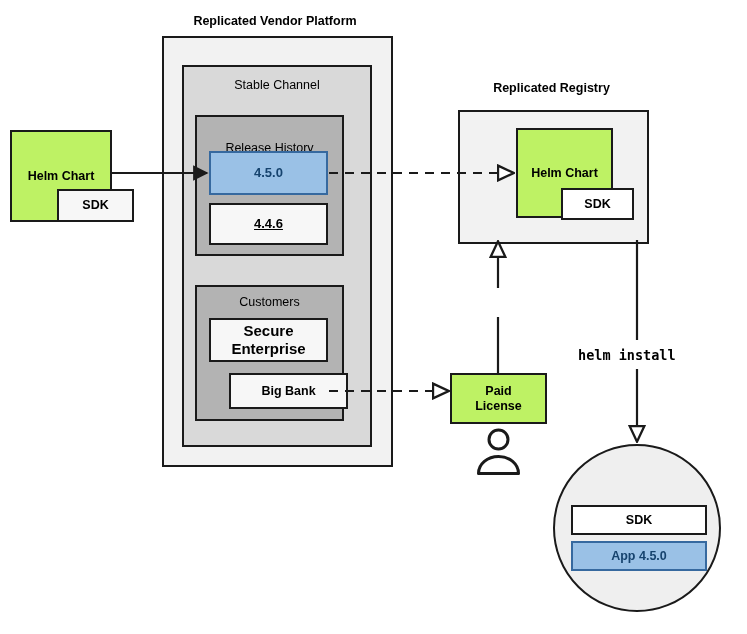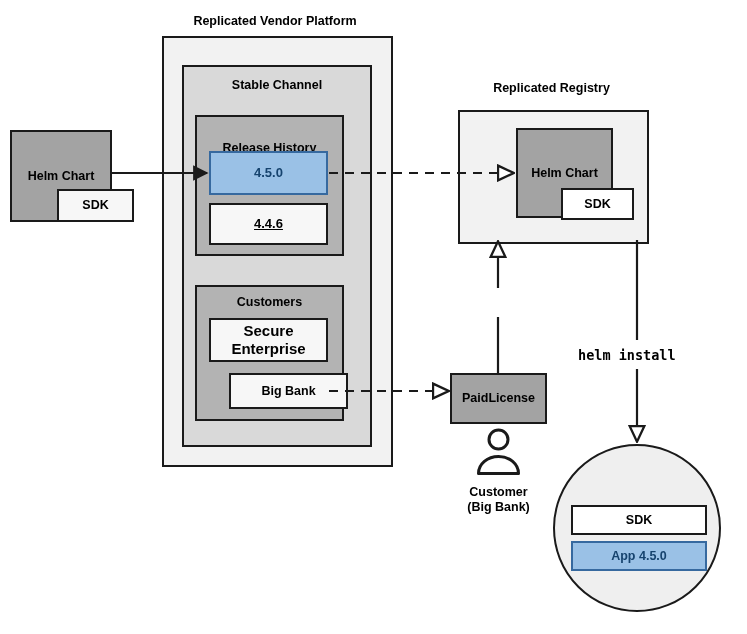--- a/index.html
+++ b/index.html
@@ -36,31 +36,31 @@
     font-weight: bold;
     font-size: 12.5px;
     color: #000;
     text-align: center;
     white-space: nowrap;
   }
   .hdr {
     position: absolute;
     left: 0; right: 0;
     text-align: center;
-    font-weight: bold;
+    font-weight: normal;
     font-size: 12.5px;
     color: #000;
   }
 
   
   .box-platform { background:#f2f2f2; border:2px solid #1a1a1a; }
   .box-channel  { background:#d9d9d9; border:2px solid #1a1a1a; }
   .box-group    { background:#b3b3b3; border:2px solid #1a1a1a; }
   .box-white    { background:#f7f7f7; border:2px solid #1a1a1a; }
-  .box-grey     { background:#a3a3a3; border:2px solid #1a1a1a; }
+  .box-grey     { background:#bef264; border:2px solid #1a1a1a; }
   .box-lightfill{ background:#f2f2f2; border:2px solid #1a1a1a; }
   .box-blue     { background:#9ac1e6; border:2px solid #36699f; color:#16436e; }
   .box-pure-white { background:#ffffff; border:2px solid #1a1a1a; }
 
   .circle {
     position: absolute;
     border-radius: 50%;
     background: #efefef;
     border: 2px solid #1a1a1a;
     box-sizing: border-box;
@@ -136,34 +136,30 @@
 
   <div class="box-lightfill" style="position:absolute; left:458px; top:110px; width:187px; height:130px;"></div>
 
   <div class="node box-grey" style="left:516px; top:128px; width:97px; height:90px; font-size:12.5px;">
     <span>Helm Chart</span>
   </div>
   <div class="node box-pure-white" style="left:561px; top:188px; width:73px; height:32px; font-size:12.5px; z-index:3;">
     <span>SDK</span>
   </div>
 
-  <div class="node box-grey" style="left:450px; top:373px; width:97px; height:51px; font-size:12.5px; flex-direction:row;">
+  <div class="node box-grey" style="left:450px; top:373px; width:97px; height:51px; font-size:12.5px; flex-direction:column;">
     <span>Paid</span>
     <span>License</span>
   </div>
 
   <div class="person" style="left:472px; top:428px; width:53px; height:48px;">
     <svg width="53" height="48" viewBox="0 0 53 48" aria-hidden="true">
       <circle cx="26.5" cy="11.5" r="9.5" fill="#ffffff" stroke="#1a1a1a" stroke-width="3"></circle>
       <path d="M6.5 45.5 a20 17 0 0 1 40 0 z" fill="#ffffff" stroke="#1a1a1a" stroke-width="3" stroke-linejoin="round"></path>
     </svg>
-  </div>
-  <div class="node" style="left:435px; top:483px; width:127px; height:34px; font-size:12.5px; flex-direction:column;">
-    <span>Customer</span>
-    <span>(Big Bank)</span>
   </div>
 
   <div class="circle" style="left:553px; top:444px; width:168px; height:168px;"></div>
   <div class="node box-pure-white" style="left:571px; top:505px; width:136px; height:30px; font-size:12.5px;">
     <span>SDK</span>
   </div>
   <div class="node box-blue" style="left:571px; top:541px; width:136px; height:30px; font-size:12.5px;">
     <span>App 4.5.0</span>
   </div>
 

